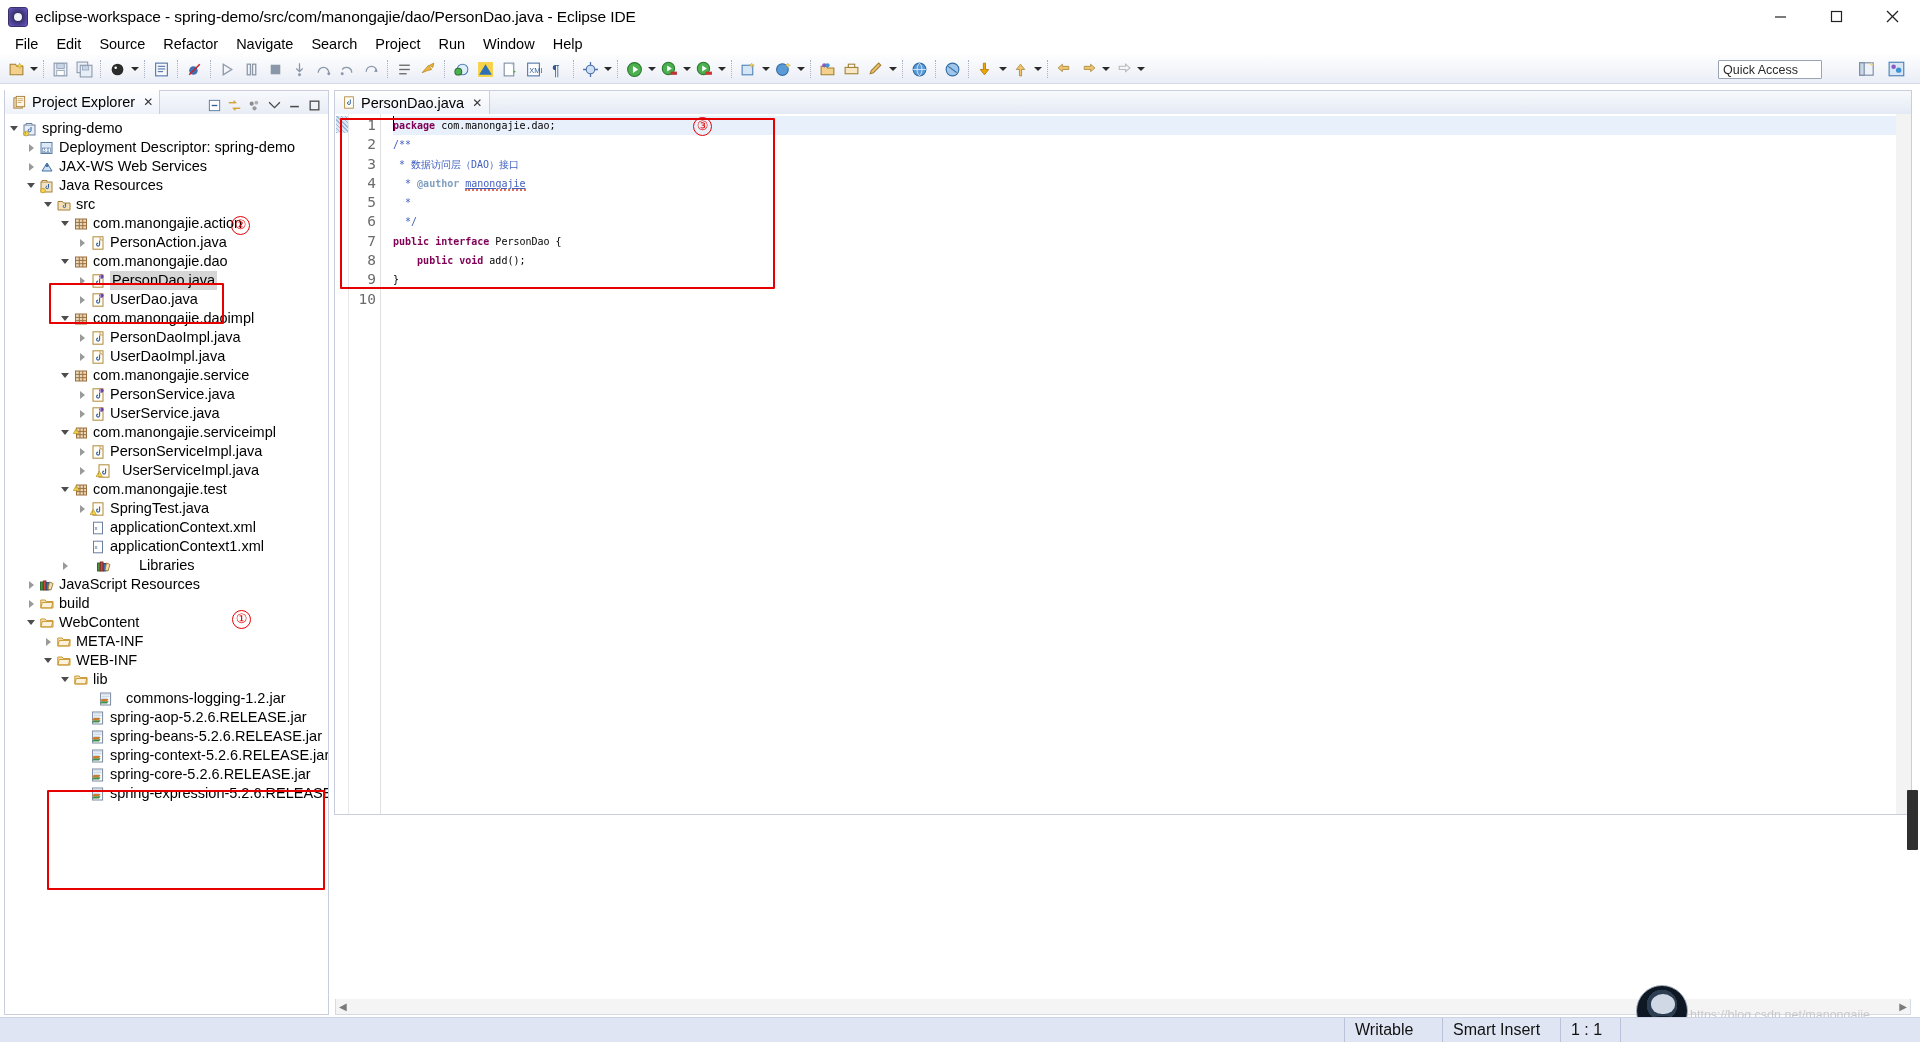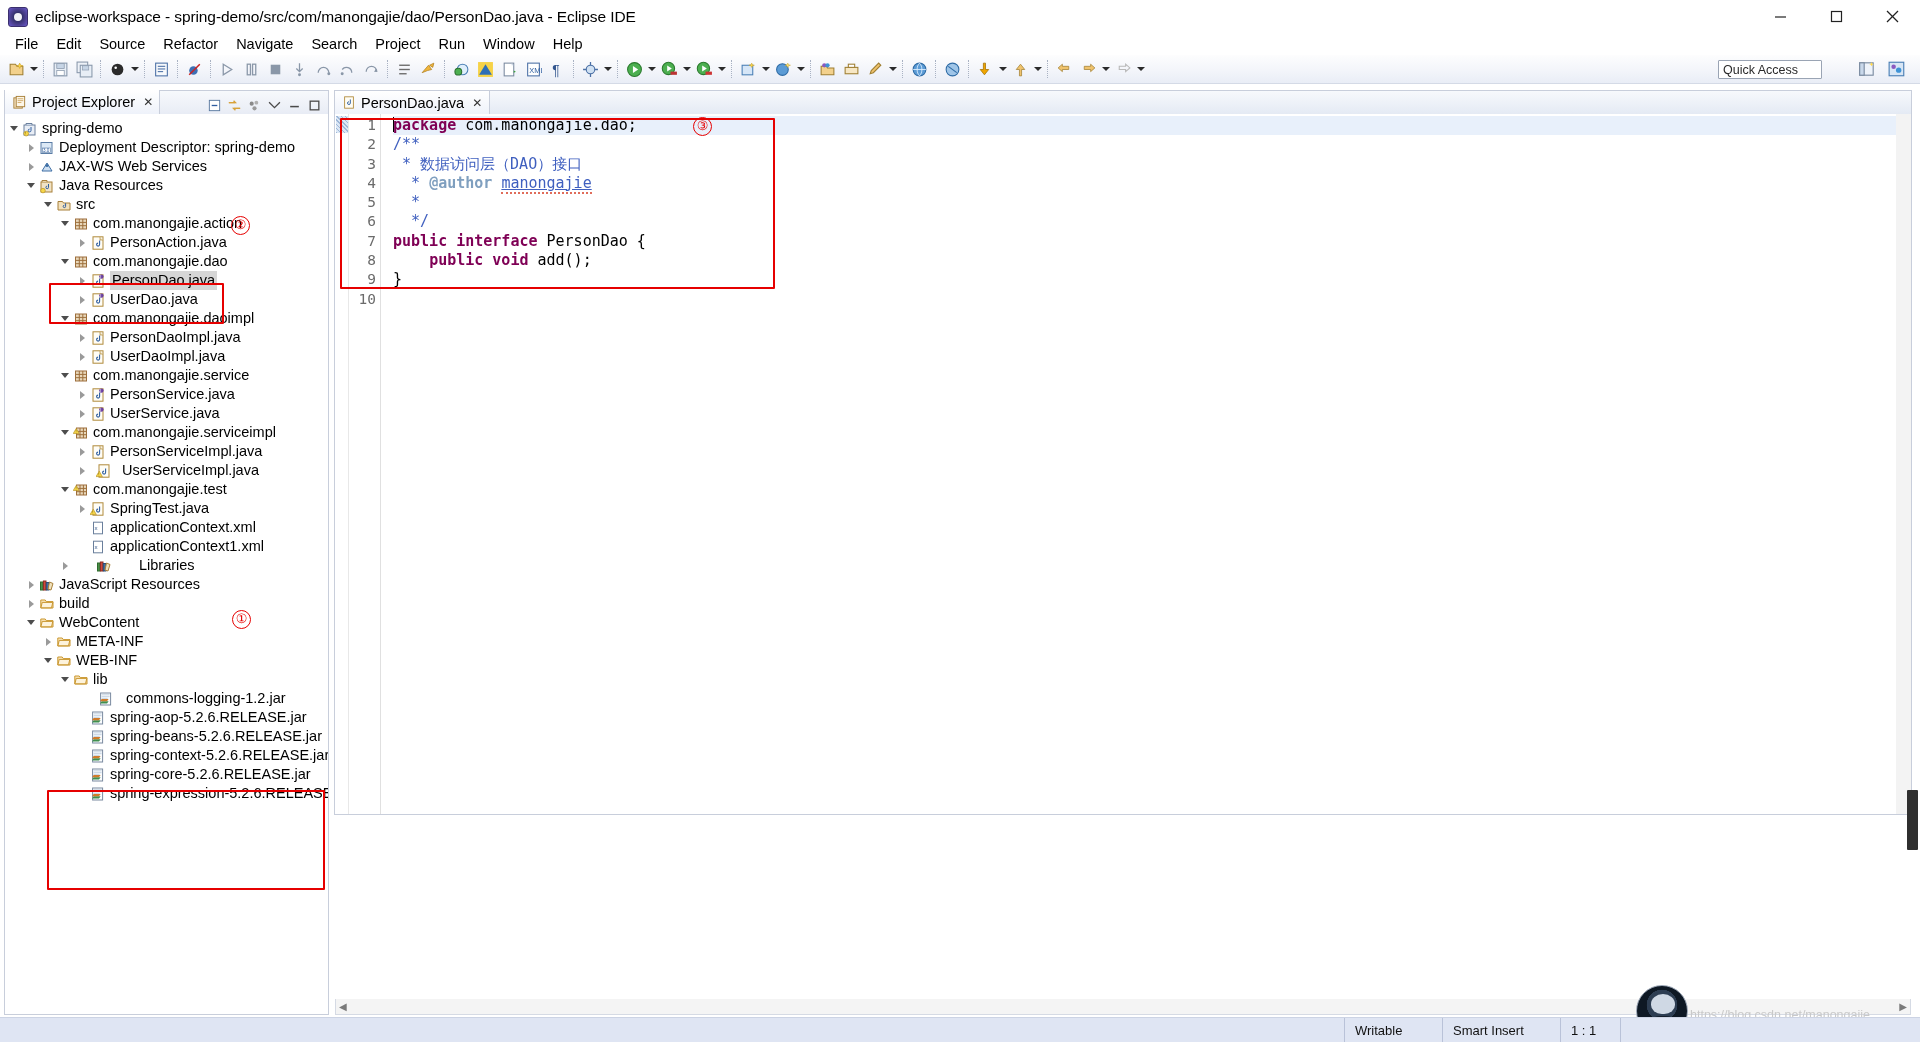--- a/index.html
+++ b/index.html
@@ -189,21 +189,21 @@
   }
   .linenums {
     width: 32px; text-align: right; padding-right: 4px;
     font-family: "DejaVu Sans Mono", monospace; font-size: 14.5px;
     color: #6b6b6b; padding-top: 2px; background: #ffffff;
     border-right: 1px solid #e0e0e0;
   }
   .lnrow { height: 19.3px; line-height: 19.3px; position: relative; }
   .codecol {
     flex: 1; padding-top: 2px; padding-left: 12px;
-    font-family: "DejaVu Sans Mono", monospace; font-size: 15px;
+    font-family: "DejaVu Sans Mono", monospace; font-size: 10px;
     position: relative;
   }
   .cline { height: 19.3px; line-height: 19.3px; white-space: pre; }
   .cline.hl { background: #e8f0fb; }
   .kw { color: #7f0055; font-weight: bold; }
   .plain { color: #000000; }
   .jdoc { color: #3f5fbf; }
   .jdoctag { color: #7f9fbf; font-weight: bold; }
   .jdocname { color: #3f5fbf; text-decoration: underline; }
   .squig { border-bottom: 2px dotted #e06c5a; }
@@ -240,21 +240,21 @@
   .right-thumb {
     position: absolute; right: 2px; top: 790px; width: 11px; height: 60px;
     background: #2f2f2f; border-radius: 1px;
   }
 
   
   .statusbar {
     position: absolute; left: 0; top: 1017px; width: 1920px; height: 25px;
     background: #dfe5f3;
     display: flex; align-items: center;
-    font-size: 13px; color: #111;
+    font-size: 16px; color: #111;
     border-top: 1px solid #ccd3e4;
   }
   .st-cell {
     height: 25px; display: flex; align-items: center; padding: 0 10px;
     border-left: 1px solid #b9c2d8;
   }
   .st-spacer { flex: 1 1 auto; }
 
   
   .avatar {

